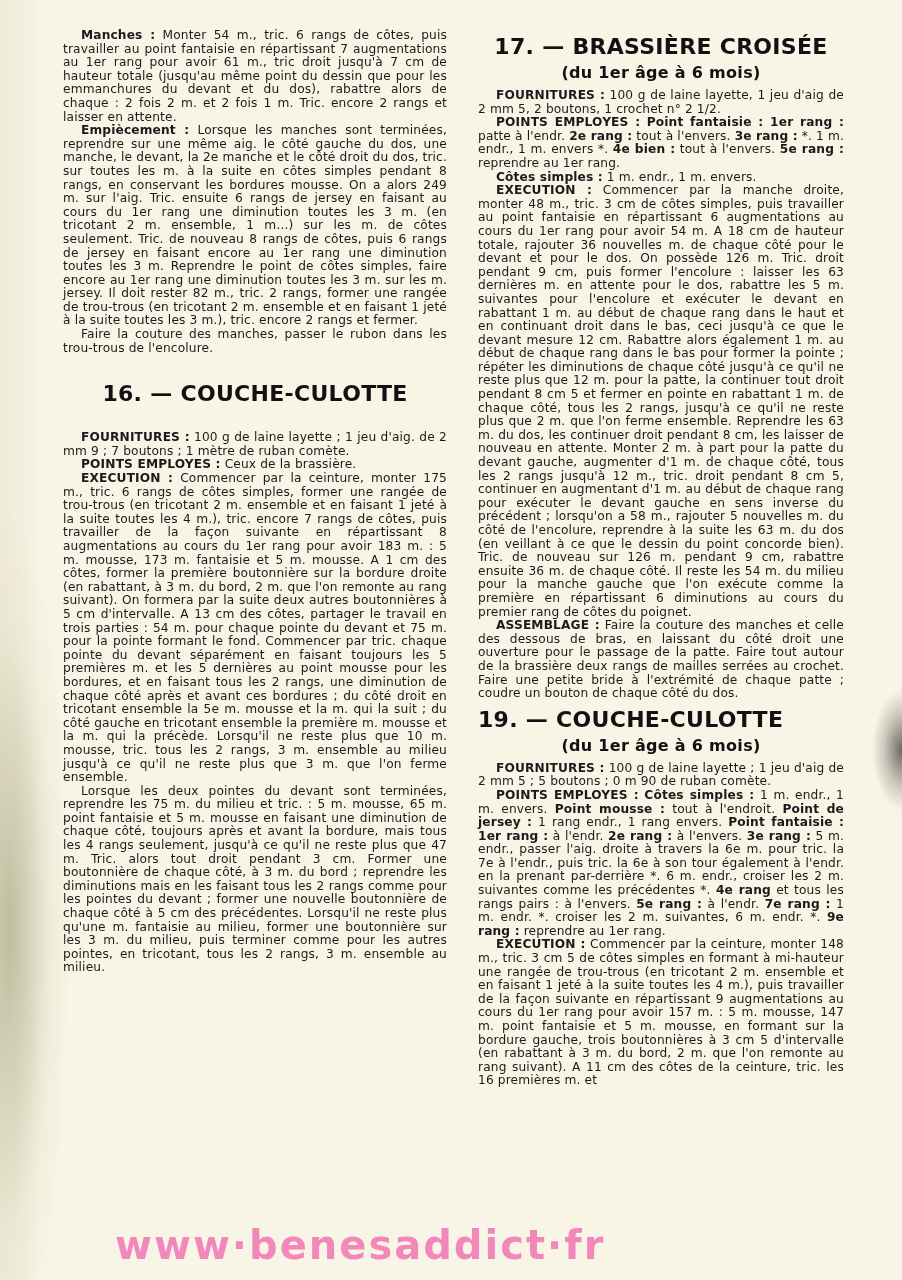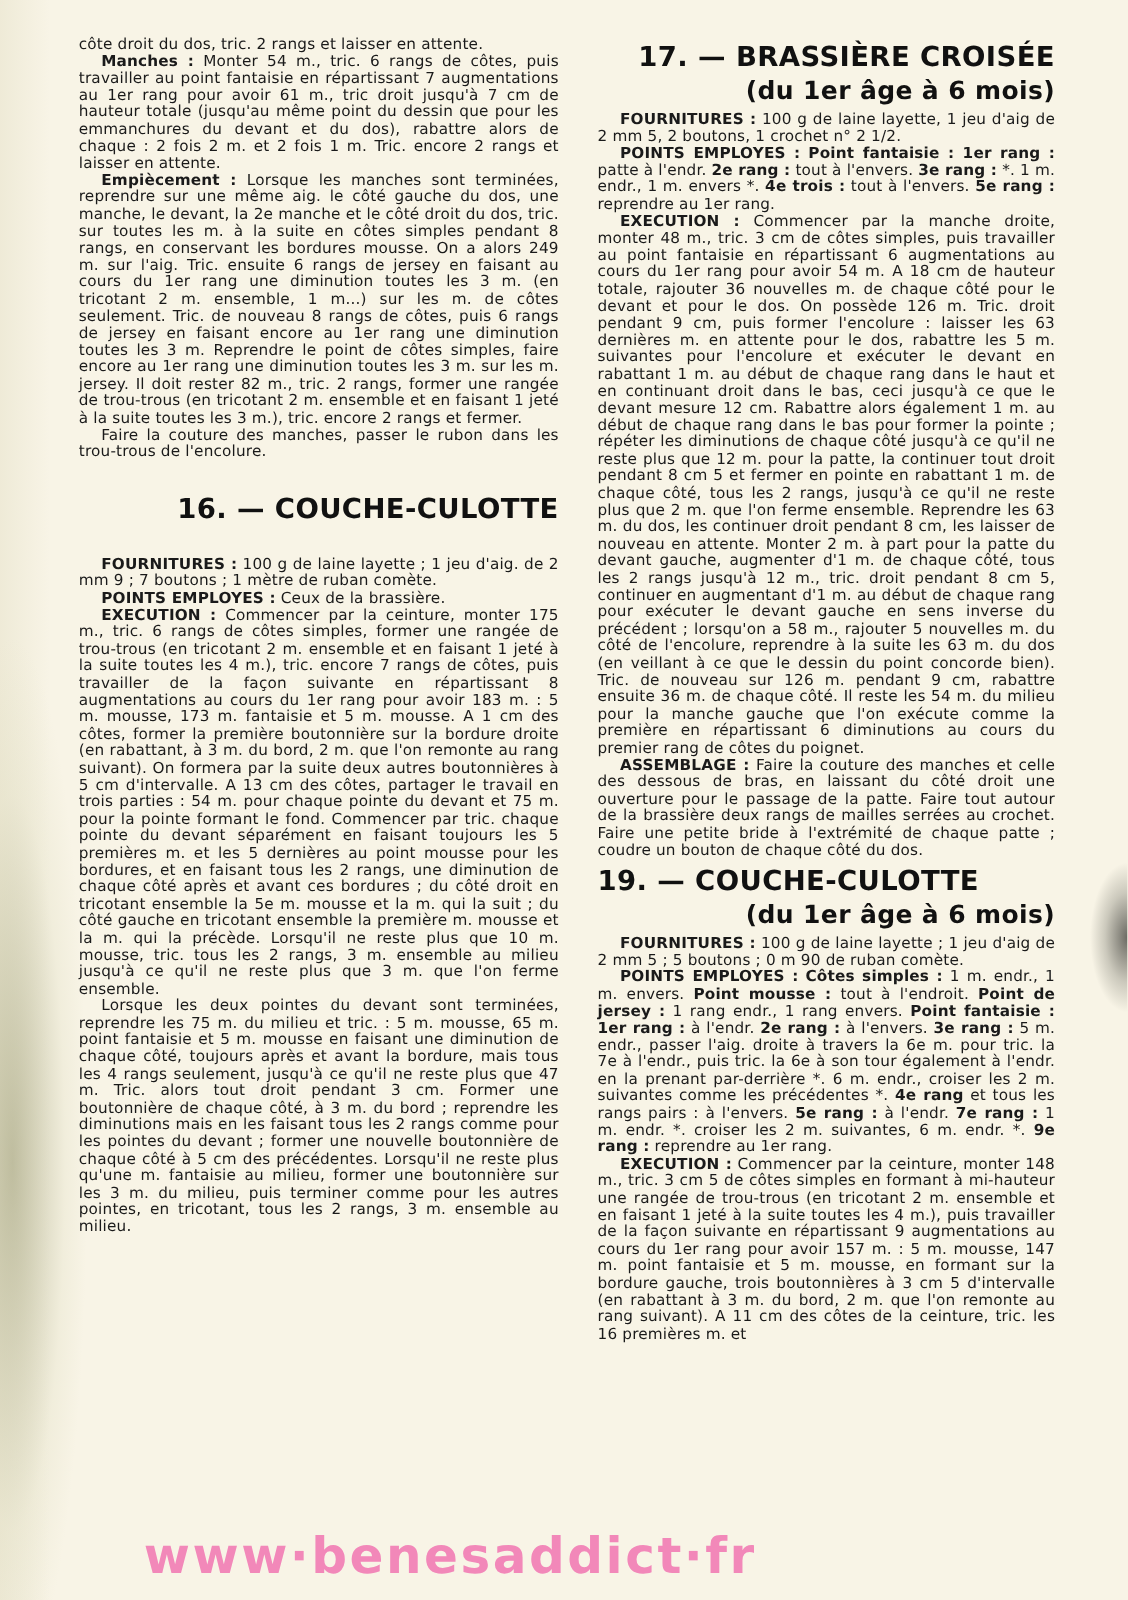--- a/index.html
+++ b/index.html
@@ -21,66 +21,66 @@
     font-size: 12.2px; line-height: 13.6px;
     text-align: justify; letter-spacing: 0.15px;
   }
   .col-left { left: 63px; width: 384px; }
   .col-right { left: 478px; width: 366px; }
   p { margin: 0; }
   p.indent { text-indent: 18px; }
   b { font-weight: bold; }
   .heading {
     font-family: "DejaVu Sans", sans-serif;
-    font-weight: bold; text-align: right; color: #111;
+    font-weight: bold; text-align: center; color: #111;
     letter-spacing: 0.3px;
   }
   .h-big { font-size: 22px; line-height: 26px; }
-  .h-sub { font-size: 20px; line-height: 25px; }
+  .h-sub { font-size: 16px; line-height: 25px; }
   .watermark {
     position: absolute; left: 115px; top: 1213px;
     font-family: "DejaVu Sans", sans-serif; font-weight: bold;
     font-size: 40px; line-height: 64px; color: #f27fb6; letter-spacing: 2px;
     opacity: 0.92; white-space: nowrap;
   }
   .photo-edge {
     position: absolute; right: 0; top: 690px; width: 40px; height: 120px;
     background: radial-gradient(ellipse 30px 60px at 40px 60px, rgba(60,60,55,0.75), rgba(120,120,110,0.35) 60%, transparent 100%);
   }
 </style>
 </head>
 <body>
 
 <div class="page-bg"></div>
 <div class="photo-edge"></div>
 
 <div class="col col-left">
   <div style="height:29px"></div>
-  <p>côte droit du dos, tric. 2 rangs et laisser en attente.</p>
   <p class="indent"><b>Manches :</b><span> Monter 54 m., tric. 6 rangs de côtes, puis travailler au point fantaisie en répartissant 7 augmentations au 1er rang pour avoir 61 m., tric droit jusqu'à 7 cm de hauteur totale (jusqu'au même point du dessin que pour les emmanchures du devant et du dos), rabattre alors de chaque : 2 fois 2 m. et 2 fois 1 m. Tric. encore 2 rangs et laisser en attente.</span></p>
   <p class="indent"><b>Empiècement :</b><span> Lorsque les manches sont terminées, reprendre sur une même aig. le côté gauche du dos, une manche, le devant, la 2e manche et le côté droit du dos, tric. sur toutes les m. à la suite en côtes simples pendant 8 rangs, en conservant les bordures mousse. On a alors 249 m. sur l'aig. Tric. ensuite 6 rangs de jersey en faisant au cours du 1er rang une diminution toutes les 3 m. (en tricotant 2 m. ensemble, 1 m...) sur les m. de côtes seulement. Tric. de nouveau 8 rangs de côtes, puis 6 rangs de jersey en faisant encore au 1er rang une diminution toutes les 3 m. Reprendre le point de côtes simples, faire encore au 1er rang une diminution toutes les 3 m. sur les m. jersey. Il doit rester 82 m., tric. 2 rangs, former une rangée de trou-trous (en tricotant 2 m. ensemble et en faisant 1 jeté à la suite toutes les 3 m.), tric. encore 2 rangs et fermer.</span></p>
   <p class="indent">Faire la couture des manches, passer le rubon dans les trou-trous de l'encolure.</p>
 
   <div style="height:26px"></div>
   <div class="heading h-big">16. — COUCHE-CULOTTE</div>
   <div style="height:24px"></div>
 
   <p class="indent"><b>FOURNITURES :</b><span> 100 g de laine layette ; 1 jeu d'aig. de 2 mm 9 ; 7 boutons ; 1 mètre de ruban comète.</span></p>
   <p class="indent"><b>POINTS EMPLOYES :</b><span> Ceux de la brassière.</span></p>
   <p class="indent"><b>EXECUTION :</b><span> Commencer par la ceinture, monter 175 m., tric. 6 rangs de côtes simples, former une rangée de trou-trous (en tricotant 2 m. ensemble et en faisant 1 jeté à la suite toutes les 4 m.), tric. encore 7 rangs de côtes, puis travailler de la façon suivante en répartissant 8 augmentations au cours du 1er rang pour avoir 183 m. : 5 m. mousse, 173 m. fantaisie et 5 m. mousse. A 1 cm des côtes, former la première boutonnière sur la bordure droite (en rabattant, à 3 m. du bord, 2 m. que l'on remonte au rang suivant). On formera par la suite deux autres boutonnières à 5 cm d'intervalle. A 13 cm des côtes, partager le travail en trois parties : 54 m. pour chaque pointe du devant et 75 m. pour la pointe formant le fond. Commencer par tric. chaque pointe du devant séparément en faisant toujours les 5 premières m. et les 5 dernières au point mousse pour les bordures, et en faisant tous les 2 rangs, une diminution de chaque côté après et avant ces bordures ; du côté droit en tricotant ensemble la 5e m. mousse et la m. qui la suit ; du côté gauche en tricotant ensemble la première m. mousse et la m. qui la précède. Lorsqu'il ne reste plus que 10 m. mousse, tric. tous les 2 rangs, 3 m. ensemble au milieu jusqu'à ce qu'il ne reste plus que 3 m. que l'on ferme ensemble.</span></p>
   <p class="indent">Lorsque les deux pointes du devant sont terminées, reprendre les 75 m. du milieu et tric. : 5 m. mousse, 65 m. point fantaisie et 5 m. mousse en faisant une diminution de chaque côté, toujours après et avant la bordure, mais tous les 4 rangs seulement, jusqu'à ce qu'il ne reste plus que 47 m. Tric. alors tout droit pendant 3 cm. Former une boutonnière de chaque côté, à 3 m. du bord ; reprendre les diminutions mais en les faisant tous les 2 rangs comme pour les pointes du devant ; former une nouvelle boutonnière de chaque côté à 5 cm des précédentes. Lorsqu'il ne reste plus qu'une m. fantaisie au milieu, former une boutonnière sur les 3 m. du milieu, puis terminer comme pour les autres pointes, en tricotant, tous les 2 rangs, 3 m. ensemble au milieu.</p>
 </div>
 
 <div class="col col-right">
   <div style="height:34px"></div>
   <div class="heading h-big">17. — BRASSIÈRE CROISÉE</div>
   <div class="heading h-sub">(du 1er âge à 6 mois)</div>
   <div style="height:4px"></div>
   <p class="indent"><b>FOURNITURES :</b><span> 100 g de laine layette, 1 jeu d'aig de 2 mm 5, 2 boutons, 1 crochet n° 2 1/2.</span></p>
-  <p class="indent"><b>POINTS EMPLOYES :</b> <span id="s17-points-parts"><b>Point fantaisie : 1er rang :</b><span> patte à l'endr. </span><b>2e rang :</b><span> tout à l'envers. </span><b>3e rang :</b><span> *. 1 m. endr., 1 m. envers *. </span><b>4e trois :</b><span> tout à l'envers. </span><b>5e rang :</b><span> reprendre au 1er rang.</span></span></p>
+  <p class="indent"><b>POINTS EMPLOYES :</b> <span id="s17-points-parts"><b>Point fantaisie : 1er rang :</b><span> patte à l'endr. </span><b>2e rang :</b><span> tout à l'envers. </span><b>3e rang :</b><span> *. 1 m. endr., 1 m. envers *. </span><b>4e bien :</b><span> tout à l'envers. </span><b>5e rang :</b><span> reprendre au 1er rang.</span></span></p>
+  <p class="indent"><b>Côtes simples :</b><span> 1 m. endr., 1 m. envers.</span></p>
   <p class="indent"><b>EXECUTION :</b><span> Commencer par la manche droite, monter 48 m., tric. 3 cm de côtes simples, puis travailler au point fantaisie en répartissant 6 augmentations au cours du 1er rang pour avoir 54 m. A 18 cm de hauteur totale, rajouter 36 nouvelles m. de chaque côté pour le devant et pour le dos. On possède 126 m. Tric. droit pendant 9 cm, puis former l'encolure : laisser les 63 dernières m. en attente pour le dos, rabattre les 5 m. suivantes pour l'encolure et exécuter le devant en rabattant 1 m. au début de chaque rang dans le haut et en continuant droit dans le bas, ceci jusqu'à ce que le devant mesure 12 cm. Rabattre alors également 1 m. au début de chaque rang dans le bas pour former la pointe ; répéter les diminutions de chaque côté jusqu'à ce qu'il ne reste plus que 12 m. pour la patte, la continuer tout droit pendant 8 cm 5 et fermer en pointe en rabattant 1 m. de chaque côté, tous les 2 rangs, jusqu'à ce qu'il ne reste plus que 2 m. que l'on ferme ensemble. Reprendre les 63 m. du dos, les continuer droit pendant 8 cm, les laisser de nouveau en attente. Monter 2 m. à part pour la patte du devant gauche, augmenter d'1 m. de chaque côté, tous les 2 rangs jusqu'à 12 m., tric. droit pendant 8 cm 5, continuer en augmentant d'1 m. au début de chaque rang pour exécuter le devant gauche en sens inverse du précédent ; lorsqu'on a 58 m., rajouter 5 nouvelles m. du côté de l'encolure, reprendre à la suite les 63 m. du dos (en veillant à ce que le dessin du point concorde bien). Tric. de nouveau sur 126 m. pendant 9 cm, rabattre ensuite 36 m. de chaque côté. Il reste les 54 m. du milieu pour la manche gauche que l'on exécute comme la première en répartissant 6 diminutions au cours du premier rang de côtes du poignet.</span></p>
   <p class="indent" style="padding-right:0"><b>ASSEMBLAGE :</b><span> Faire la couture des manches et celle des dessous de bras, en laissant du côté droit une ouverture pour le passage de la patte. Faire tout autour de la brassière deux rangs de mailles serrées au crochet. Faire une petite bride à l'extrémité de chaque patte ; coudre un bouton de chaque côté du dos.</span></p>
 
   <div style="height:6px"></div>
   <div class="heading h-big" style="text-align:left">19. — COUCHE-CULOTTE</div>
   <div class="heading h-sub">(du 1er âge à 6 mois)</div>
   <div style="height:4px"></div>
   <p class="indent"><b>FOURNITURES :</b><span> 100 g de laine layette ; 1 jeu d'aig de 2 mm 5 ; 5 boutons ; 0 m 90 de ruban comète.</span></p>
   <p class="indent"><b>POINTS EMPLOYES :</b> <span id="s18-points-parts"><b>Côtes simples :</b><span> 1 m. endr., 1 m. envers. </span><b>Point mousse :</b><span> tout à l'endroit. </span><b>Point de jersey :</b><span> 1 rang endr., 1 rang envers. </span><b>Point fantaisie : 1er rang :</b><span> à l'endr. </span><b>2e rang :</b><span> à l'envers. </span><b>3e rang :</b><span> 5 m. endr., passer l'aig. droite à travers la 6e m. pour tric. la 7e à l'endr., puis tric. la 6e à son tour également à l'endr. en la prenant par-derrière *. 6 m. endr., croiser les 2 m. suivantes comme les précédentes *. </span><b>4e rang</b><span> et tous les rangs pairs : à l'envers. </span><b>5e rang :</b><span> à l'endr. </span><b>7e rang :</b><span> 1 m. endr. *. croiser les 2 m. suivantes, 6 m. endr. *. </span><b>9e rang :</b><span> reprendre au 1er rang.</span></span></p>
   <p class="indent"><b>EXECUTION :</b><span> Commencer par la ceinture, monter 148 m., tric. 3 cm 5 de côtes simples en formant à mi-hauteur une rangée de trou-trous (en tricotant 2 m. ensemble et en faisant 1 jeté à la suite toutes les 4 m.), puis travailler de la façon suivante en répartissant 9 augmentations au cours du 1er rang pour avoir 157 m. : 5 m. mousse, 147 m. point fantaisie et 5 m. mousse, en formant sur la bordure gauche, trois boutonnières à 3 cm 5 d'intervalle (en rabattant à 3 m. du bord, 2 m. que l'on remonte au rang suivant). A 11 cm des côtes de la ceinture, tric. les 16 premières m. et</span></p>

